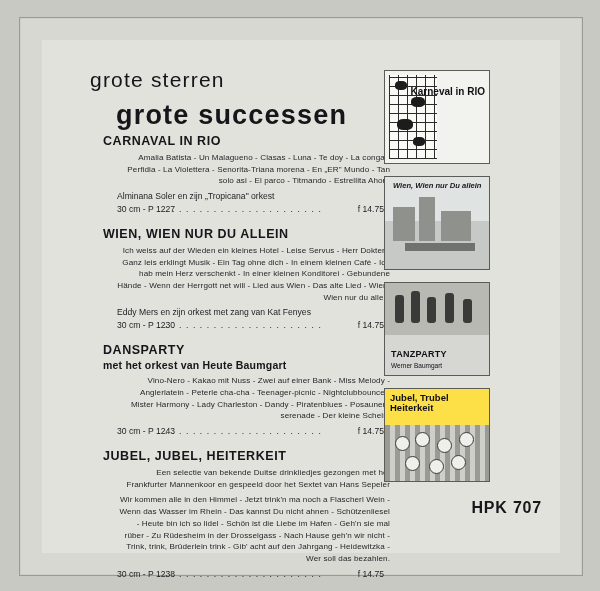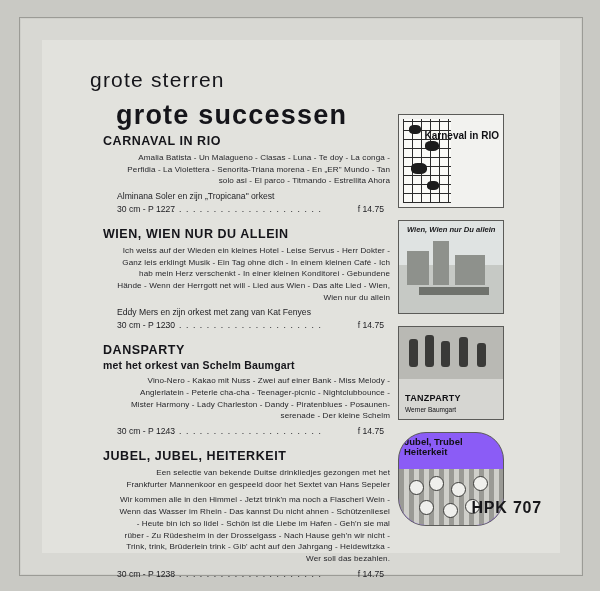--- a/index.html
+++ b/index.html
@@ -90,23 +90,22 @@
     position:absolute;left:55px;top:0;
     letter-spacing:1.1px;
     color:#1d1d21;
   }
   .priceline .price{
     position:absolute;right:6px;top:0;
   }
   
   .covers{
     position:absolute;
-    right:52px;top:30px;
+    right:66px;top:30px;
     width:110px;
-    margin-top:44px;
   }
   .cover{
     width:104px;height:92px;
     border:1px solid #5b5b58;
     margin-bottom:12px;
     position:relative;
     overflow:hidden;
     background:#ededea;
   }
   .cv-title{
@@ -134,21 +133,21 @@
   .cv2 .ground{position:absolute;left:0;bottom:0;right:0;height:48px;background:#c6c9c5;}
   .cv2 .bldg{position:absolute;background:#8e918c;}
   .cv2 .t{left:8px;top:5px;font-size:7.6px;font-style:italic;color:#17171a;}
   
   .cv3{background:#d6d6d2;}
   .cv3 .band{position:absolute;left:0;top:0;right:0;height:52px;background:#b9b9b4;}
   .cv3 .fig{position:absolute;background:#3a3a38;border-radius:3px;}
   .cv3 .t{left:6px;bottom:16px;font-size:9px;letter-spacing:.3px;}
   .cv3 .t2{left:6px;bottom:5px;font-size:6.5px;font-weight:normal;}
   
-  .cv4{background:#8b5cf6;border-radius:28px;}
+  .cv4{background:#fde047;}
   .cv4 .t{left:5px;top:4px;font-size:9.5px;line-height:1.1;}
   .cv4 .crowd{position:absolute;left:0;bottom:0;right:0;height:56px;
     background:repeating-linear-gradient(90deg,#9a9a95 0 5px,#cfcfca 5px 10px);}
   .cv4 .head{position:absolute;background:#efefec;border-radius:50%;border:1px solid #3c3c3a;}
   
   .catno{
     position:absolute;
     right:18px;bottom:36px;
     font-size:16px;
     font-weight:bold;
@@ -187,21 +186,21 @@
         <div class="credit">Eddy Mers en zijn orkest met zang van Kat Fenyes</div>
         <div class="priceline">
           <span>30 cm - P 1230</span>
           <span class="dots">. . . . . . . . . . . . . . . . . . . . . . . .</span>
           <span class="price">f 14.75</span>
         </div>
       </div>
 
       <div class="block">
         <div class="block-title">DANSPARTY</div>
-        <div class="block-sub">met het orkest van Schelm Baumgart</div>
+        <div class="block-sub">met het orkest van Heute Baumgart</div>
         <div class="tracks">Vino-Nero - Kakao mit Nuss - Zwei auf einer Bank - Miss Melody - Anglerlatein - Peterle cha-cha - Teenager-picnic - Nightclubbounce - Mister Harmony - Lady Charleston - Dandy - Piratenblues - Posaunen-serenade - Der kleine Schelm</div>
         <div class="priceline">
           <span>30 cm - P 1243</span>
           <span class="dots">. . . . . . . . . . . . . . . . . . . . . . . .</span>
           <span class="price">f 14.75</span>
         </div>
       </div>
 
       <div class="block">
         <div class="block-title">JUBEL, JUBEL, HEITERKEIT</div>

